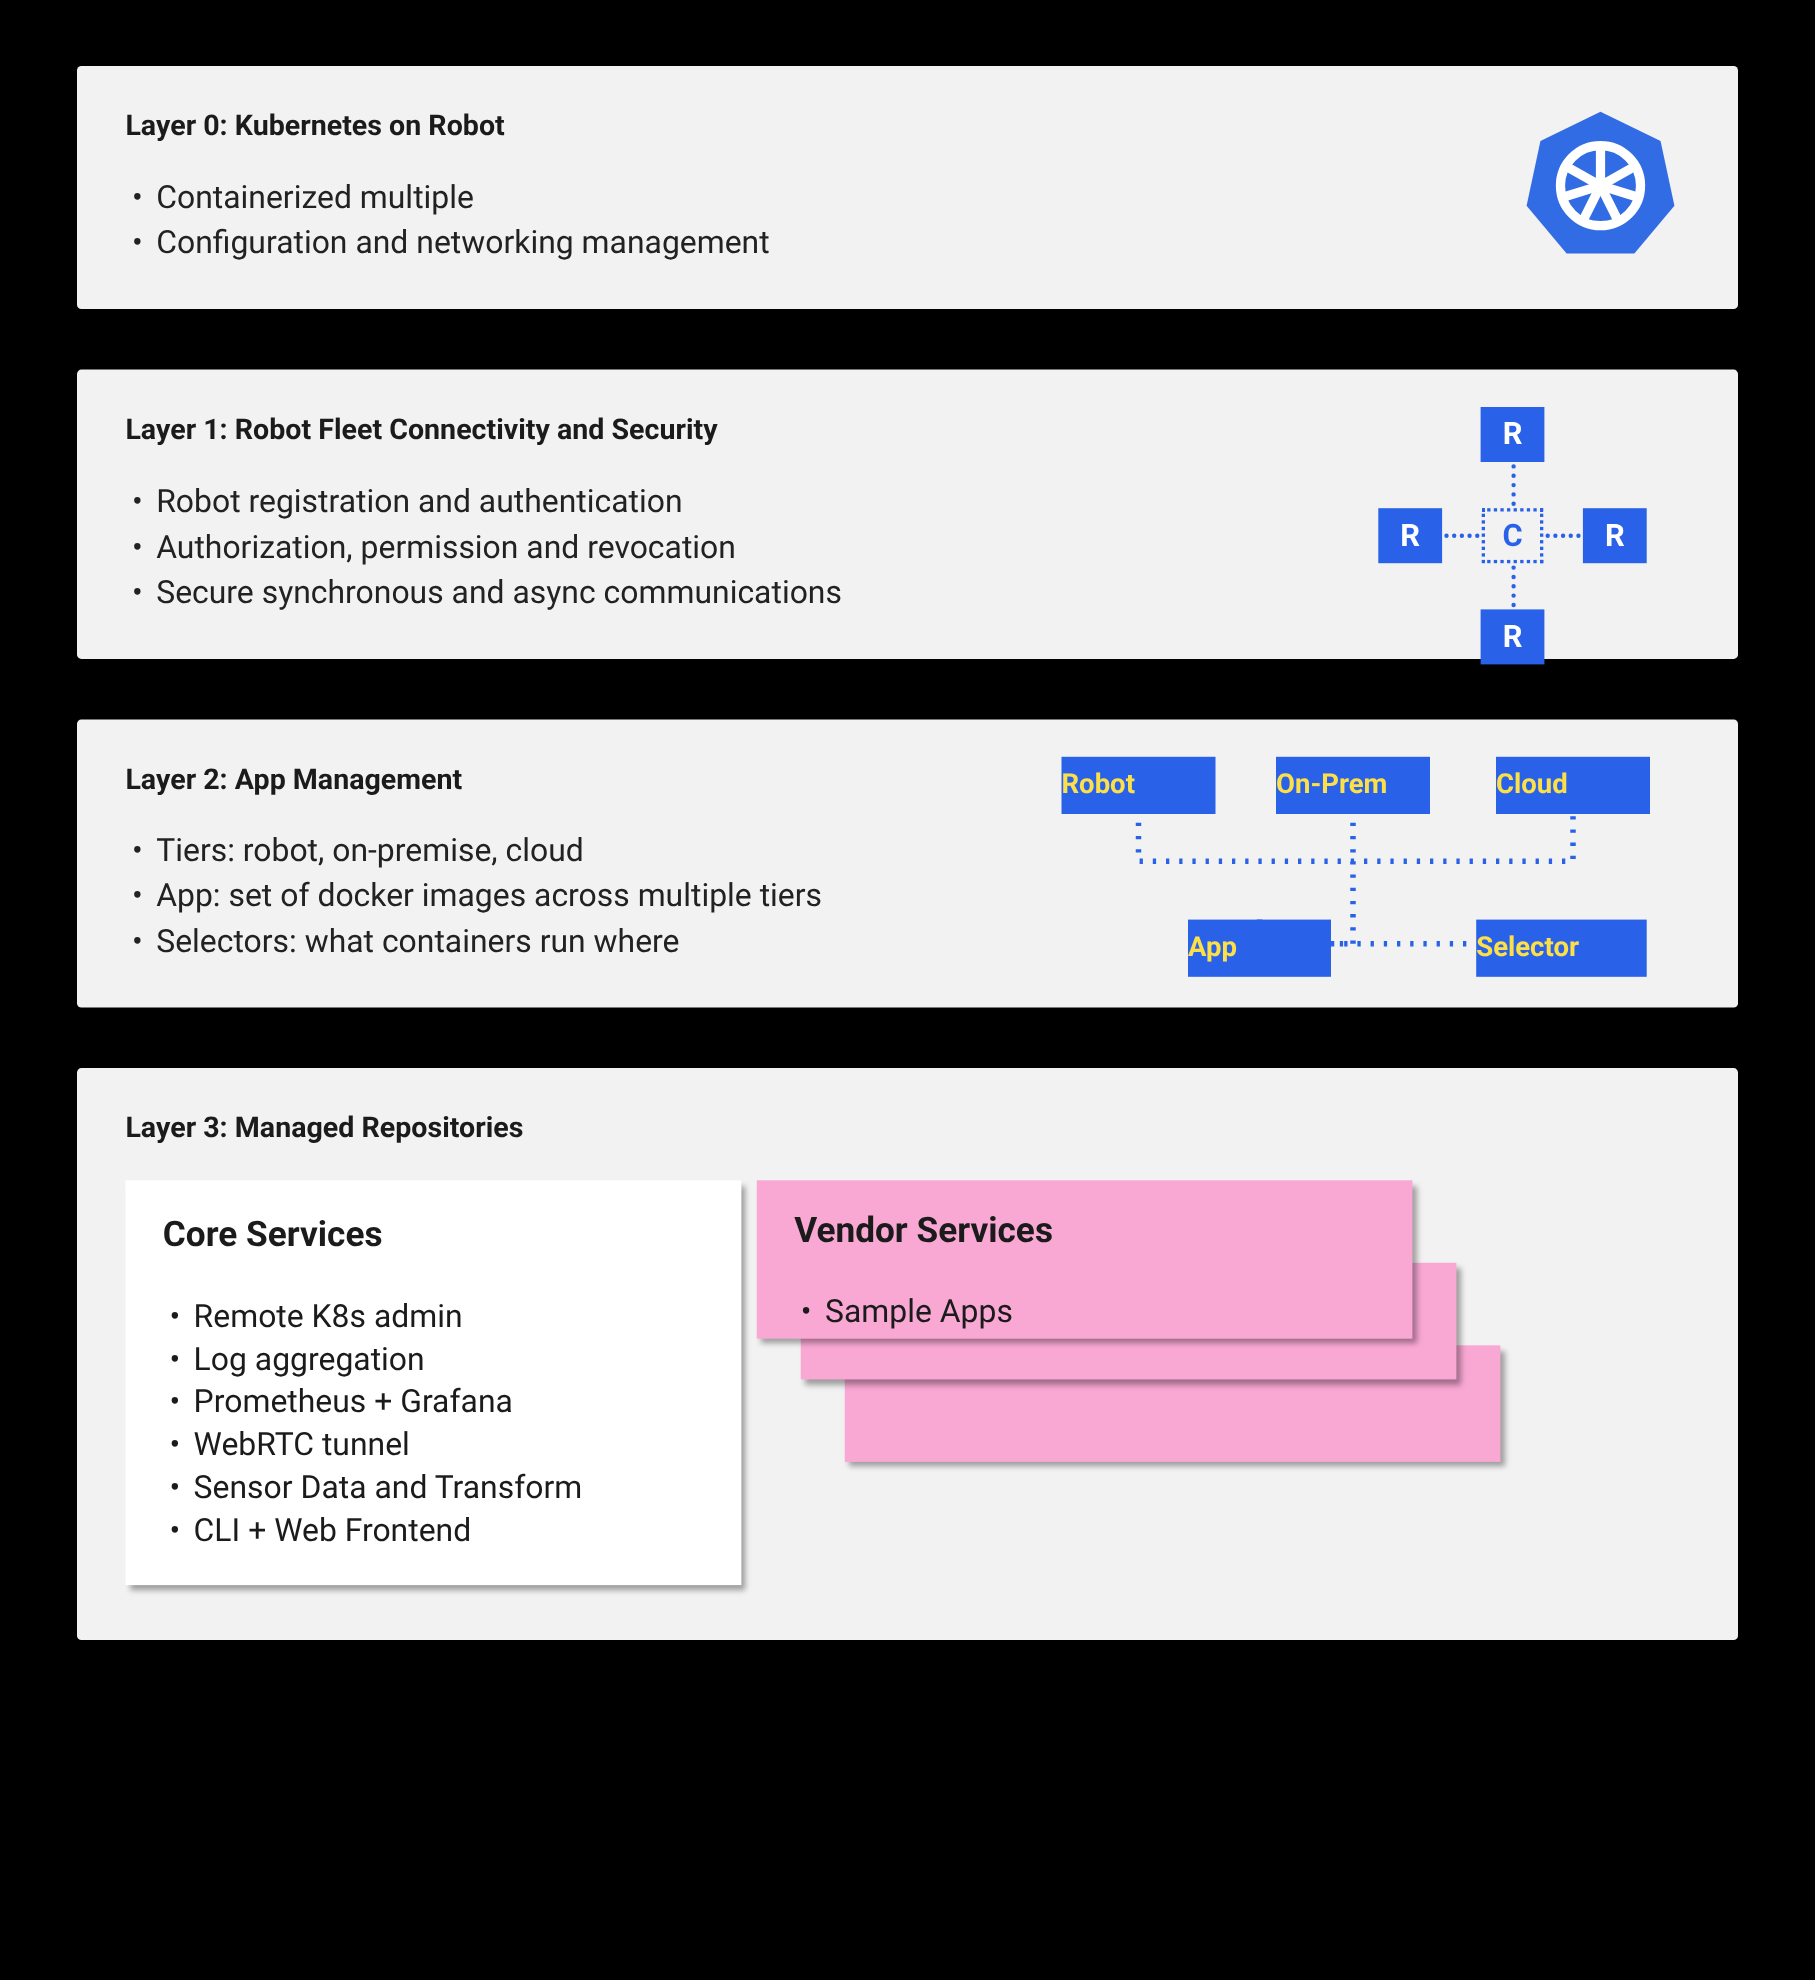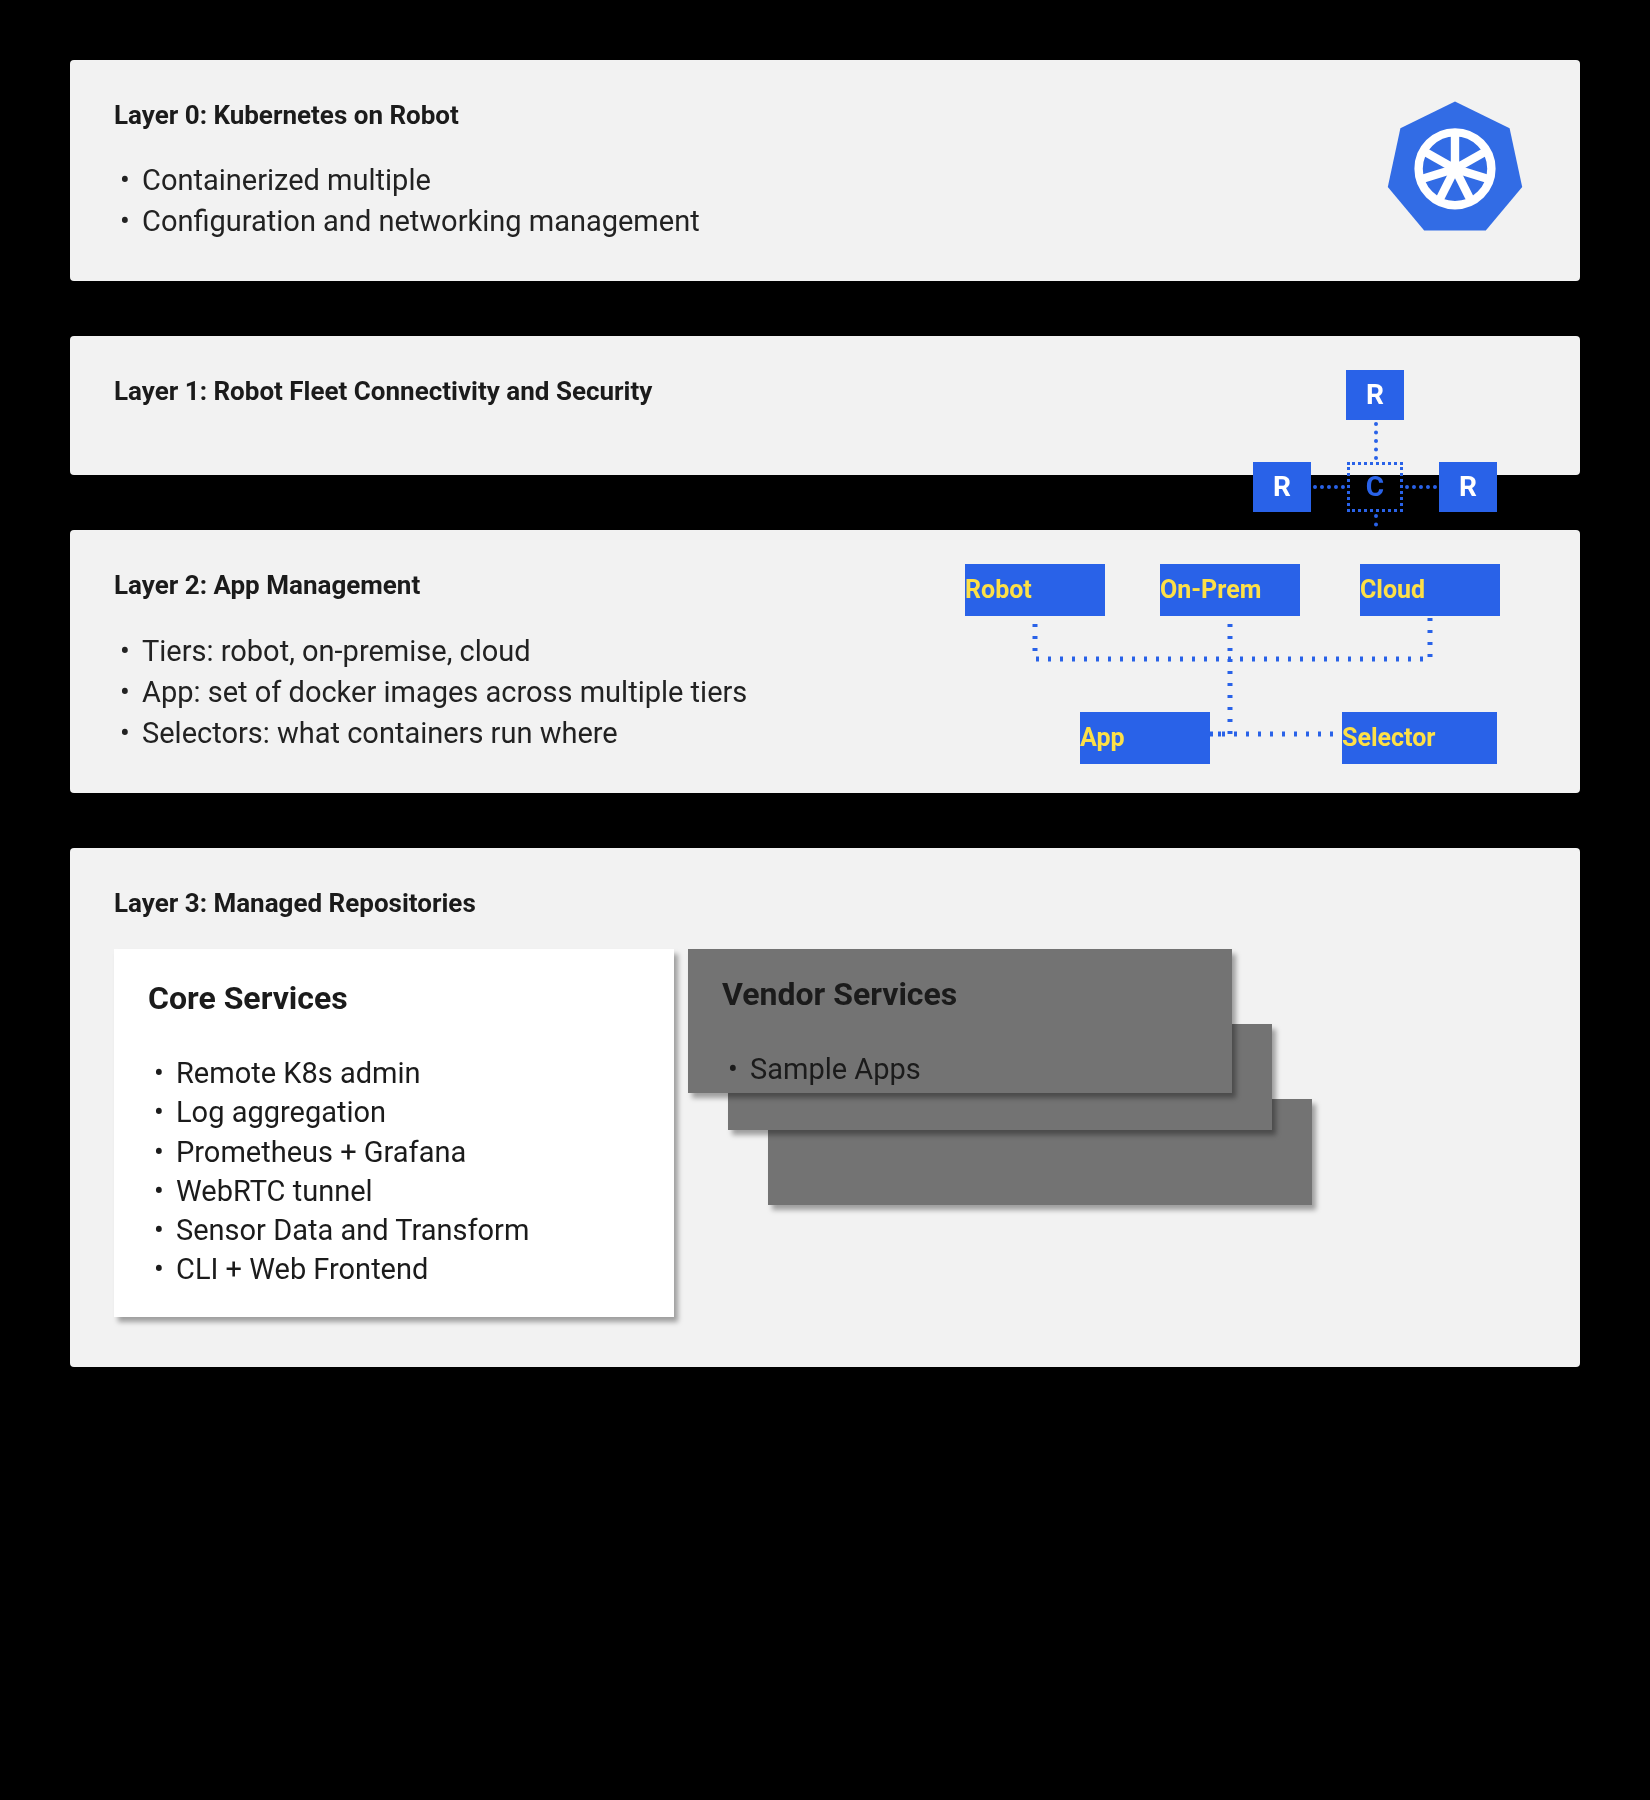--- a/index.html
+++ b/index.html
@@ -155,23 +155,23 @@
   }
   .sub-bullets li::before {
     content: "•";
     display: inline-block;
     width: 22px;
     margin-left: -22px;
   }
   .vendor-stack { position: relative; flex: 1; height: 320px; }
   .vendor-card {
     position: absolute;
-    background: #737373;
+    background: #f9a8d4;
     box-shadow: 4px 5px 5px rgba(0,0,0,0.35);
-    width: 544px;
+    width: 596px;
     height: 106px;
     padding: 24px 34px;
   }
   .vc-3 { left: 80px; top: 150px; }
   .vc-2 { left: 40px; top: 75px; }
   .vc-1 { left: 0;    top: 0; height: 144px; }
 
   
   .body-left { max-width: 820px; }
   .layer2-body { max-width: 720px; }
@@ -199,20 +199,25 @@
       <line x1="50" y1="52" x2="38" y2="76"></line>
       <line x1="50" y1="52" x2="24" y2="60"></line>
       <line x1="50" y1="52" x2="27" y2="39"></line>
     </g>
   </svg>
 </div>
 
 <div class="layer-card">
   <div class="body-left">
     <div class="layer-title">Layer 1: Robot Fleet Connectivity and Security</div>
+    <ul class="layer-bullets">
+      <li>Robot registration and authentication</li>
+      <li>Authorization, permission and revocation</li>
+      <li>Secure synchronous and async communications</li>
+    </ul>
   </div>
   <div class="hubspoke">
     <div class="hs-line hs-line-v hs-l1"></div>
     <div class="hs-line hs-line-v hs-l2"></div>
     <div class="hs-line hs-l3"></div>
     <div class="hs-line hs-l4"></div>
     <div class="hs-node hs-top">R</div>
     <div class="hs-node hs-left">R</div>
     <div class="hs-node hs-right">R</div>
     <div class="hs-node hs-bottom">R</div>

